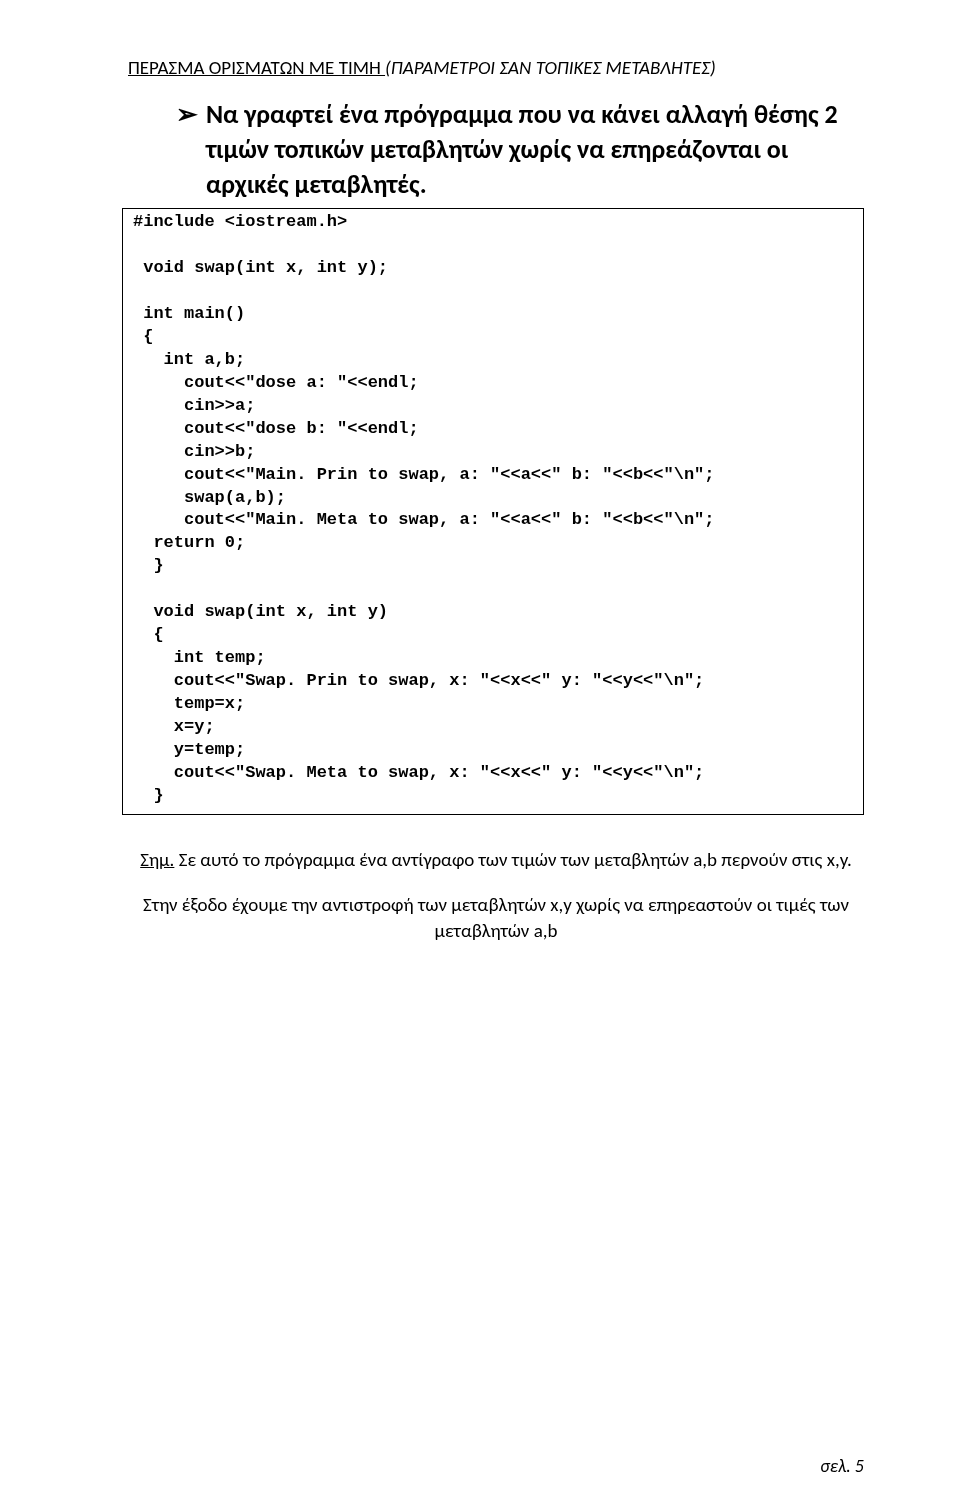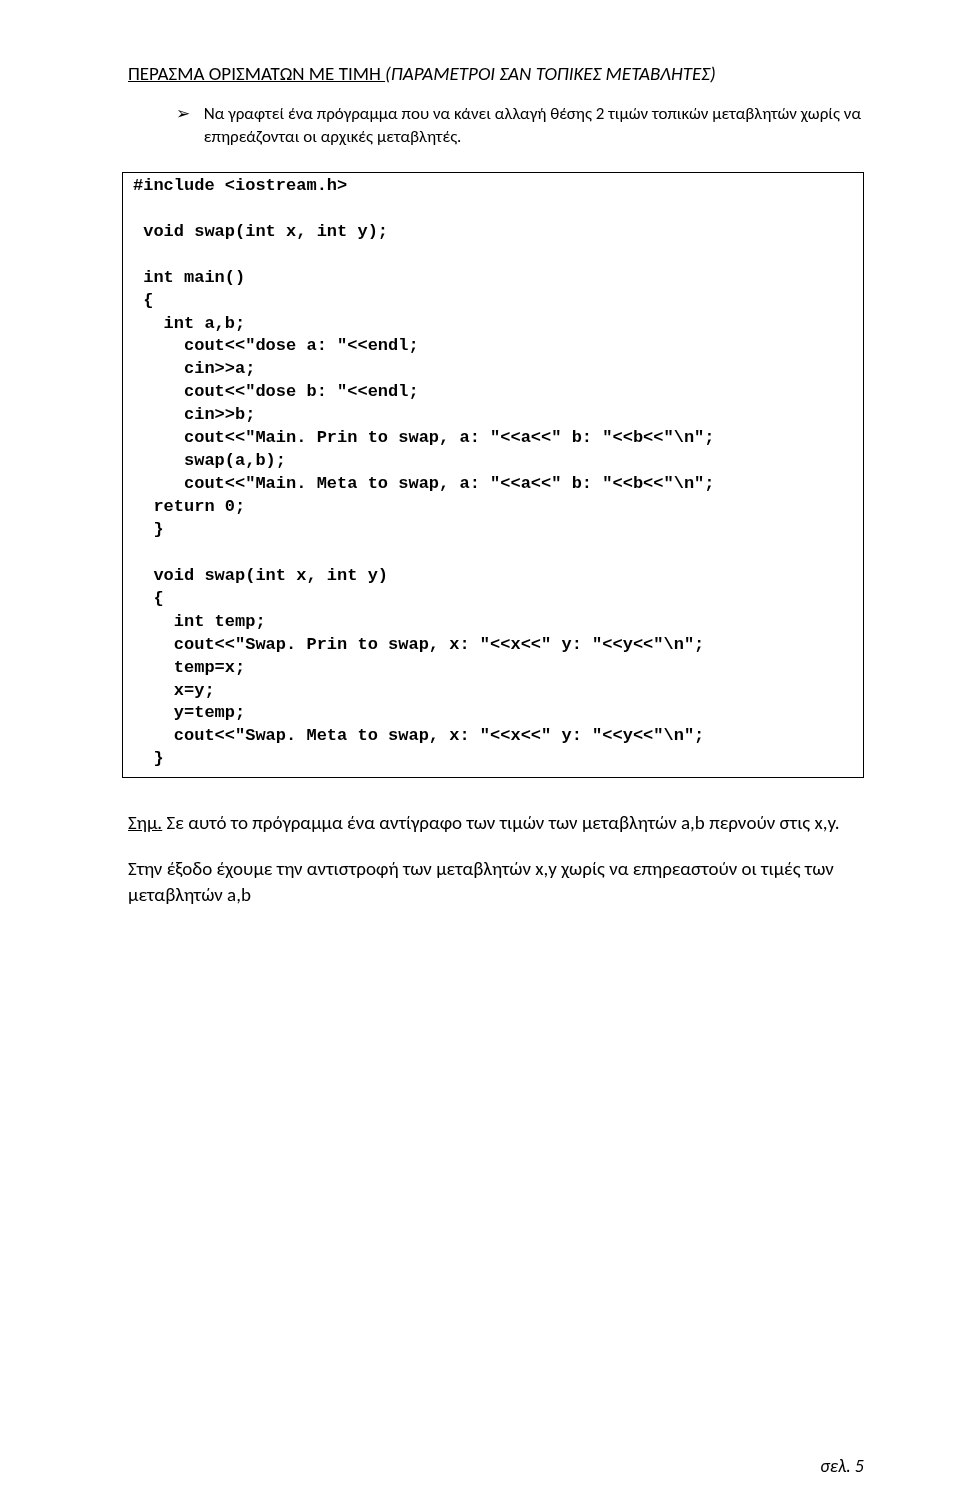--- a/index.html
+++ b/index.html
@@ -8,28 +8,29 @@
     min-height:1505px;
     background:#fff;
     font-family:Calibri,Arial,sans-serif;
     color:#000;
     box-sizing:border-box;
     padding:48px 96px 40px 128px;
     position:relative;
   }
   .h1line{
     font-size:19px;
-    margin:14px 0 18px 0;
+    margin:8px 0 18px 0;
   }
   .h1under{text-decoration:underline}
   .h1italic{font-style:italic}
   .bullet-block{
-    margin:0 0 23px 48px;
-    font-size:17px;
+    margin:0 0 6px 48px;
+    font-size:26px;
     line-height:1.35;
+    font-weight:bold;
   }
   .bullet-block .arrow{
     display:inline-block;
     width:24px;
     vertical-align:top;
   }
   .bullet-block .btxt{
     display:inline-block;
     width:calc(100% - 30px);
     vertical-align:top;
@@ -41,20 +42,21 @@
     font-weight:bold;
     font-size:17px;
     line-height:1.35;
     white-space:pre;
     margin:4px 0 32px -6px;
   }
   .note{
     font-size:19px;
     line-height:1.35;
     margin:0 0 20px 0;
+    text-align:center;
   }
   .note .u{text-decoration:underline}
   .footer{
     position:absolute;
     bottom:28px;
     right:96px;
     font-size:18px;
     font-style:italic;
   }
 </style>

